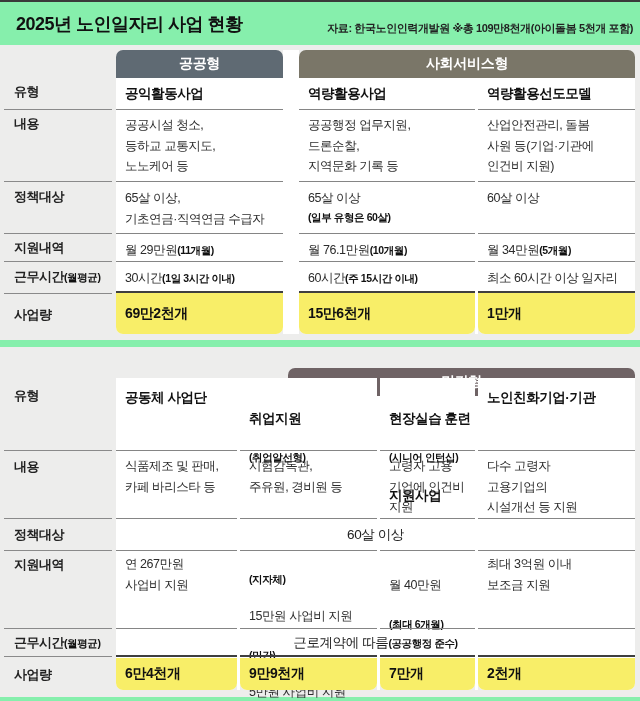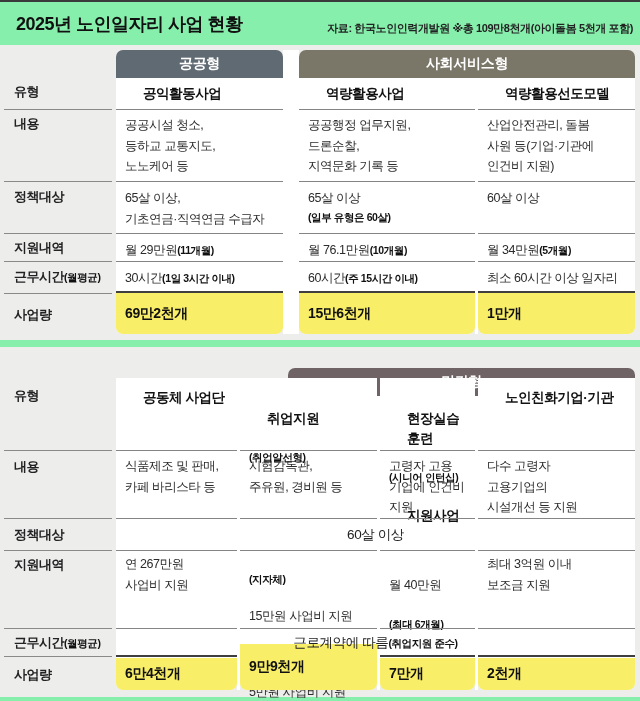--- a/index.html
+++ b/index.html
@@ -13,21 +13,21 @@
   .band{position:absolute;height:28px;border-radius:7px 7px 0 0;color:#fff;font-weight:bold;font-size:14px;
         display:flex;align-items:center;justify-content:center;letter-spacing:-0.3px;}
   .colbox{position:absolute;background:#fff;border-radius:0 0 7px 7px;}
   .gap{position:absolute;background:#fff;}
   .hline{position:absolute;left:0;right:0;height:1px;background:#858585;}
   .dline{position:absolute;left:0;right:0;height:2px;background:#3f3f3f;}
   .lline{position:absolute;left:4px;width:108px;height:1px;background:#8a8a8a;}
   .rlabel{position:absolute;left:14px;font-size:13px;font-weight:600;color:#222;letter-spacing:-0.5px;line-height:16px;}
   .cell{position:absolute;left:9px;right:2px;font-size:12.5px;color:#2c2c2c;line-height:20.5px;
         letter-spacing:-0.45px;white-space:pre-line;}
-  .b{font-weight:bold;font-size:13.5px;color:#111;line-height:20px;margin-left:18px;}
+  .b{font-weight:bold;font-size:13.5px;color:#111;line-height:20px;}
   .sm{font-size:10.5px;font-weight:bold;color:#111;line-height:16px;letter-spacing:-0.4px;}
   .vol{position:absolute;left:0;right:0;bottom:0;background:#f8ee68;border-radius:0 0 7px 7px;
        display:flex;align-items:center;padding-left:9px;box-sizing:border-box;
        font-weight:bold;font-size:14px;color:#111;letter-spacing:-0.4px;}
   .merged{position:absolute;left:116px;width:519px;text-align:center;font-size:13.5px;color:#222;letter-spacing:-0.4px;}
   .band-public{background:#5f6a73;}
   .band-social{background:#7a7668;text-align:right;}
   .band-private{background:#6f6365;}
 </style>
 </head>
@@ -155,21 +155,21 @@
       <div class="sm">(지자체)</div>
       <div style="line-height:19px;">15만원 사업비 지원</div>
       <div class="sm">(민간)</div>
       <div style="line-height:19px;">5만원 사업비 지원</div>
     </div>
     <div class="hline" style="top:72px;"></div>
     <div class="hline" style="top:140px;"></div>
     <div class="hline" style="top:172px;"></div>
     <div class="hline" style="top:250px;"></div>
     <div class="dline" style="top:277px;"></div>
-    <div class="vol" style="height:46px;">9만9천개</div>
+    <div class="vol" style="height:32px;">9만9천개</div>
   </div>
 
   <div class="colbox" style="left:380px;top:378px;width:95px;height:312px;">
     <div class="cell" style="top:10px;">
       <div class="b">현장실습 훈련</div>
       <div class="sm">(시니어 인턴십)</div>
       <div class="b">지원사업</div>
     </div>
     <div class="cell" style="top:78px;">고령자 고용
 기업에 인건비
@@ -196,15 +196,15 @@
     <div class="hline" style="top:72px;"></div>
     <div class="hline" style="top:140px;"></div>
     <div class="hline" style="top:172px;"></div>
     <div class="hline" style="top:250px;"></div>
     <div class="dline" style="top:277px;"></div>
     <div class="vol" style="height:32px;">2천개</div>
   </div>
 
   <div class="merged" style="top:526px;">60살 이상</div>
   <div class="merged" style="top:634px;">
-    <span>근로계약에 따름</span><span class="sm">(취업지원 준수)</span>
+    <span>근로계약에 따름</span><span class="sm">(공공행정 준수)</span>
   </div>
 </div>
 
 </body></html>

